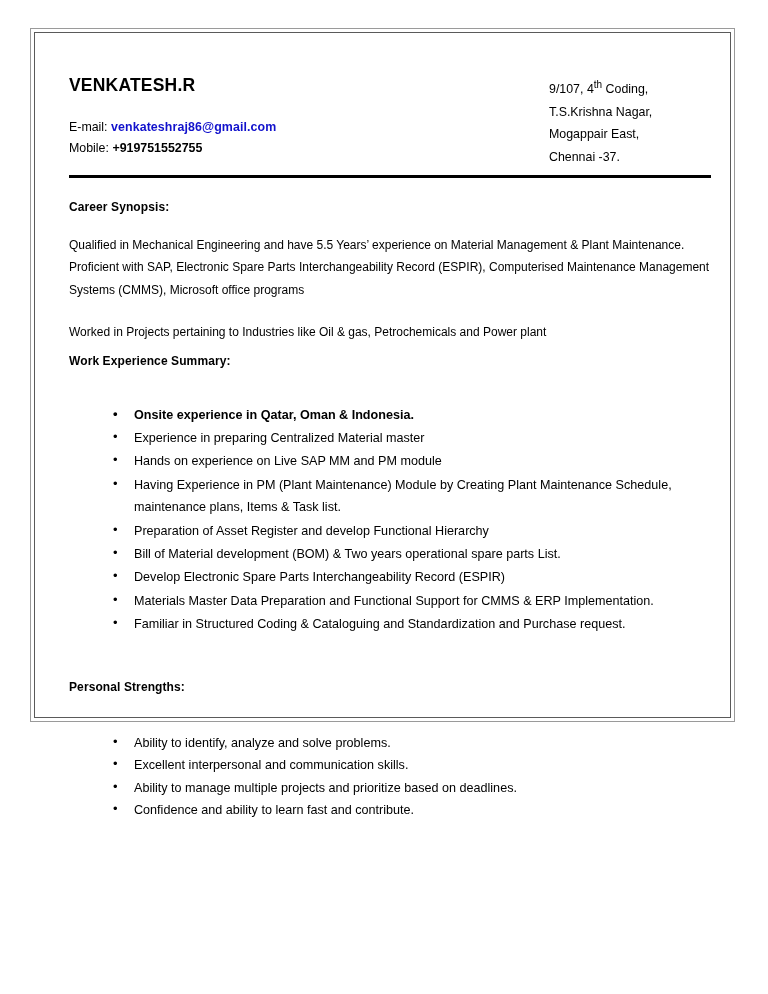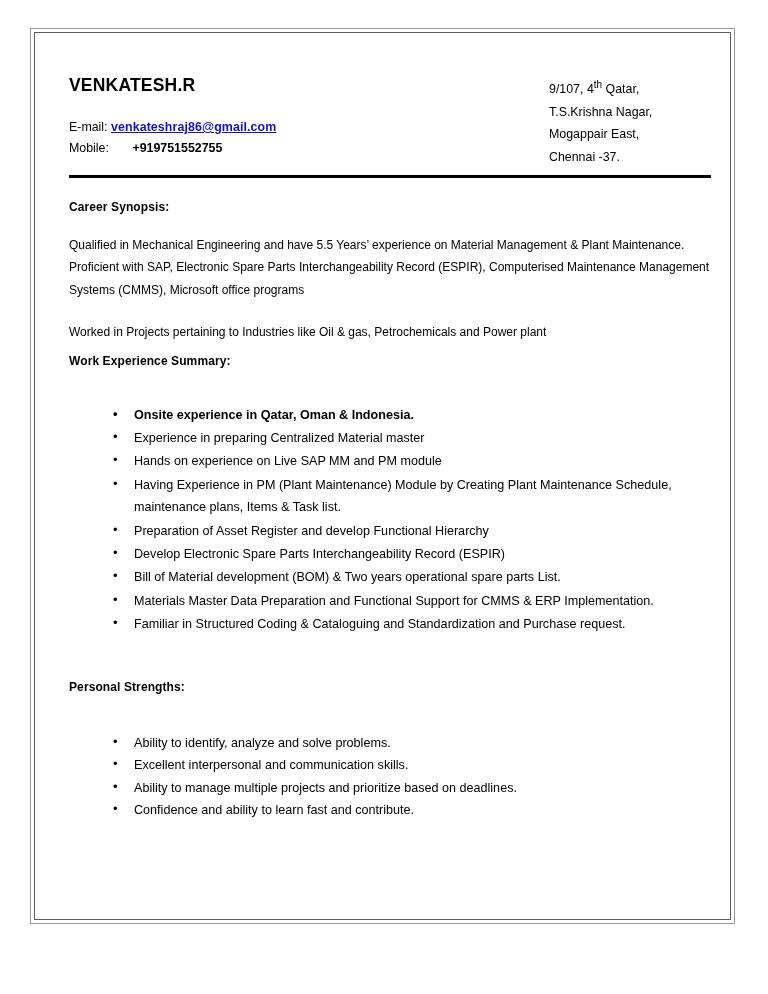--- a/index.html
+++ b/index.html
@@ -14,21 +14,21 @@
     color: #000000;
     overflow: hidden;
   }
 
   
   .page-outer {
     position: absolute;
     left: 30px;
     top: 28px;
     width: 705px;
-    height: 896px;
+    height: 694px;
     border: 1px solid #9a9a9a;
     box-sizing: border-box;
     background: #ffffff;
   }
   .page-inner {
     position: absolute;
     left: 3px;
     top: 3px;
     right: 3px;
     bottom: 3px;
@@ -61,24 +61,23 @@
     position: absolute;
     left: 0;
     top: 48px;
     font-size: 12.4px;
     line-height: 21px;
   }
   .contact .lbl { font-weight: normal; }
   .email-link {
     color: #1111cc;
     font-weight: bold;
-    text-decoration: underline;
     letter-spacing: .1px;
   }
-  .phone { font-weight: bold; margin-left: 20px; }
+  .phone { font-weight: bold; }
 
   .address {
     position: absolute;
     left: 480px;
     top: 9px;
     font-size: 12.4px;
     line-height: 22.5px;
     white-space: nowrap;
   }
   .address sup {
@@ -151,21 +150,21 @@
             <span class="lbl">E-mail:</span>
             <span class="email-link">venkateshraj86@gmail.com</span>
           </div>
           <div>
             <span class="lbl">Mobile:</span>
             <span class="phone">+919751552755</span>
           </div>
         </div>
 
         <div class="address">
-          <div><span>9/107, 4</span><sup>th</sup><span> Qatar,</span></div>
+          <div><span>9/107, 4</span><sup>th</sup><span> Coding,</span></div>
           <div>T.S.Krishna Nagar,</div>
           <div>Mogappair East,</div>
           <div>Chennai -37.</div>
         </div>
 
       </div>
 
       <div class="rule"></div>
 
       <div class="sp-22"></div>
@@ -180,22 +179,22 @@
       <div class="sp-10"></div>
       <div class="section-head">Work Experience Summary:</div>
 
       <div class="sp-20"></div>
       <ul class="bullets" id="work-bullets">
           <li class="bold"><span>Onsite experience in Qatar, Oman &amp; Indonesia.</span></li>
           <li><span>Experience in preparing Centralized Material master</span></li>
           <li><span>Hands on experience on Live SAP MM and  PM module</span></li>
           <li><span>Having Experience in PM (Plant Maintenance) Module by Creating Plant Maintenance Schedule, maintenance plans, Items &amp; Task list.</span></li>
           <li><span>Preparation of Asset Register and develop Functional Hierarchy</span></li>
+          <li><span>Bill of Material development (BOM) &amp; Two years operational spare parts List.</span></li>
           <li><span>Develop Electronic Spare Parts Interchangeability Record (ESPIR)</span></li>
-          <li><span>Bill of Material development (BOM) &amp; Two years operational spare parts List.</span></li>
           <li><span>Materials Master Data Preparation and Functional Support for CMMS &amp; ERP Implementation.</span></li>
           <li><span>Familiar in Structured Coding &amp; Cataloguing and Standardization and Purchase request.</span></li>
         </ul>
 
       <div class="sp-28"></div>
       <div class="section-head">Personal Strengths:</div>
 
       <div class="sp-22"></div>
       <ul class="bullets strengths" id="strength-bullets">
           <li><span>Ability to identify, analyze and solve problems.</span></li>

